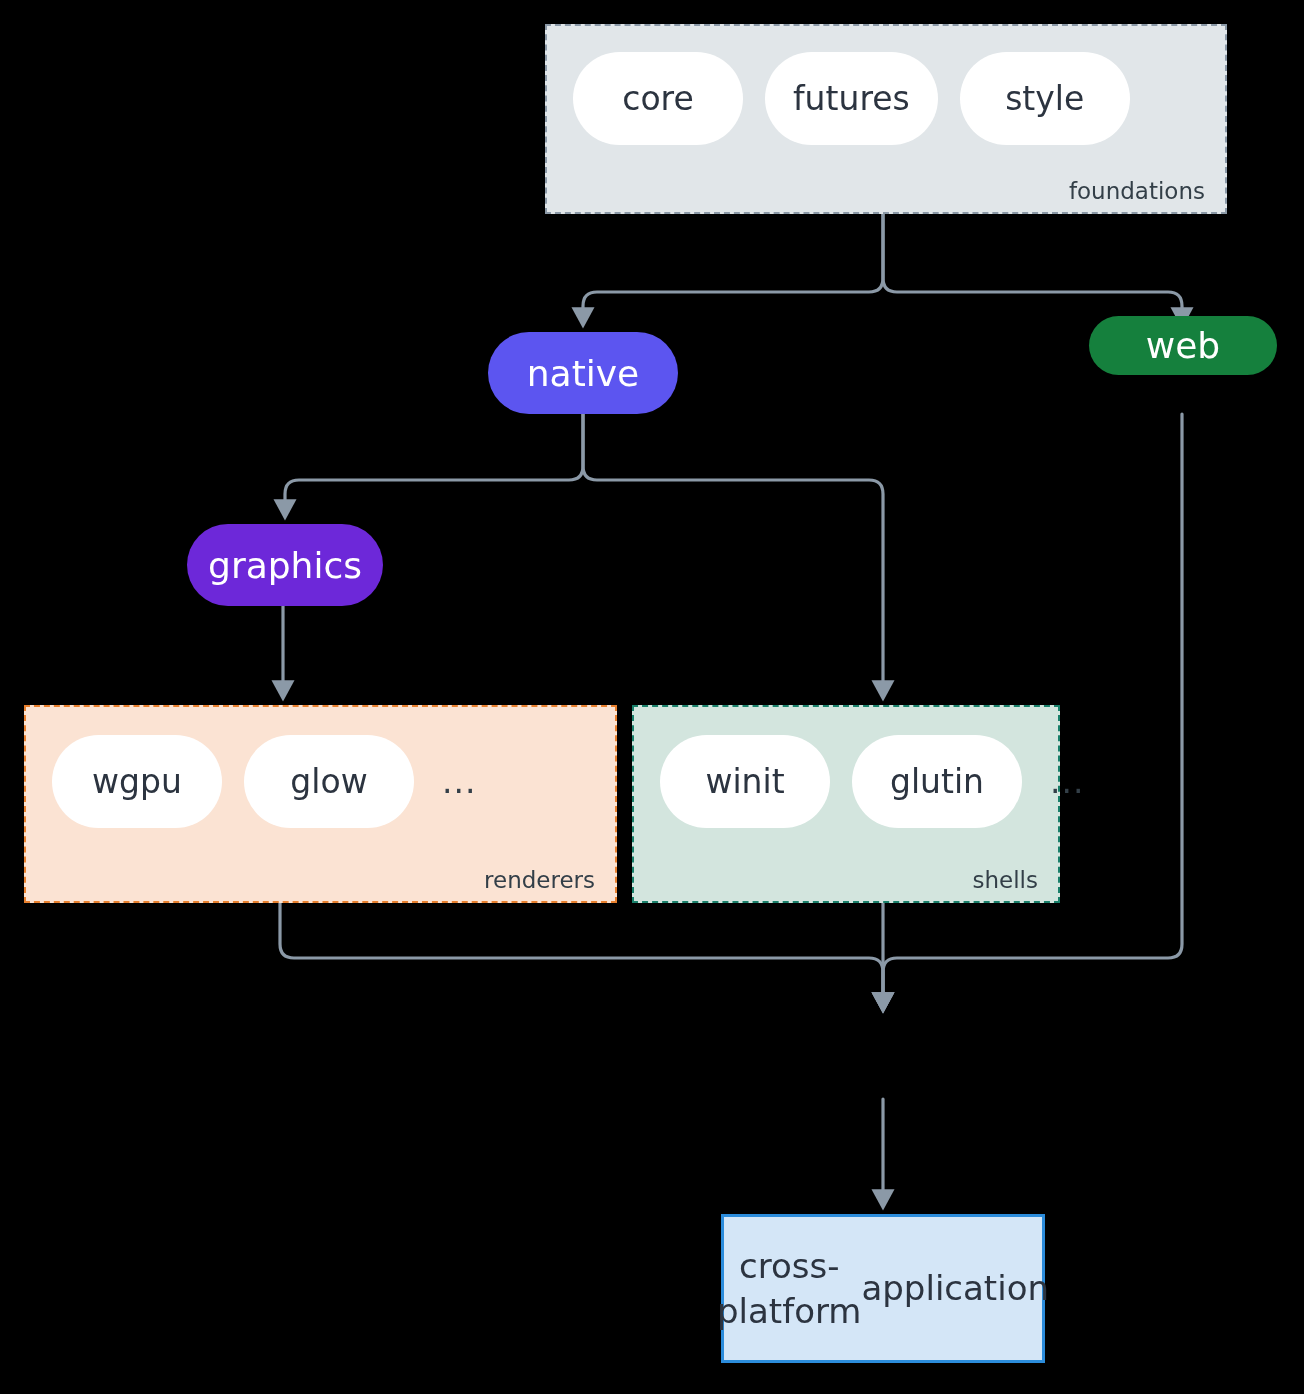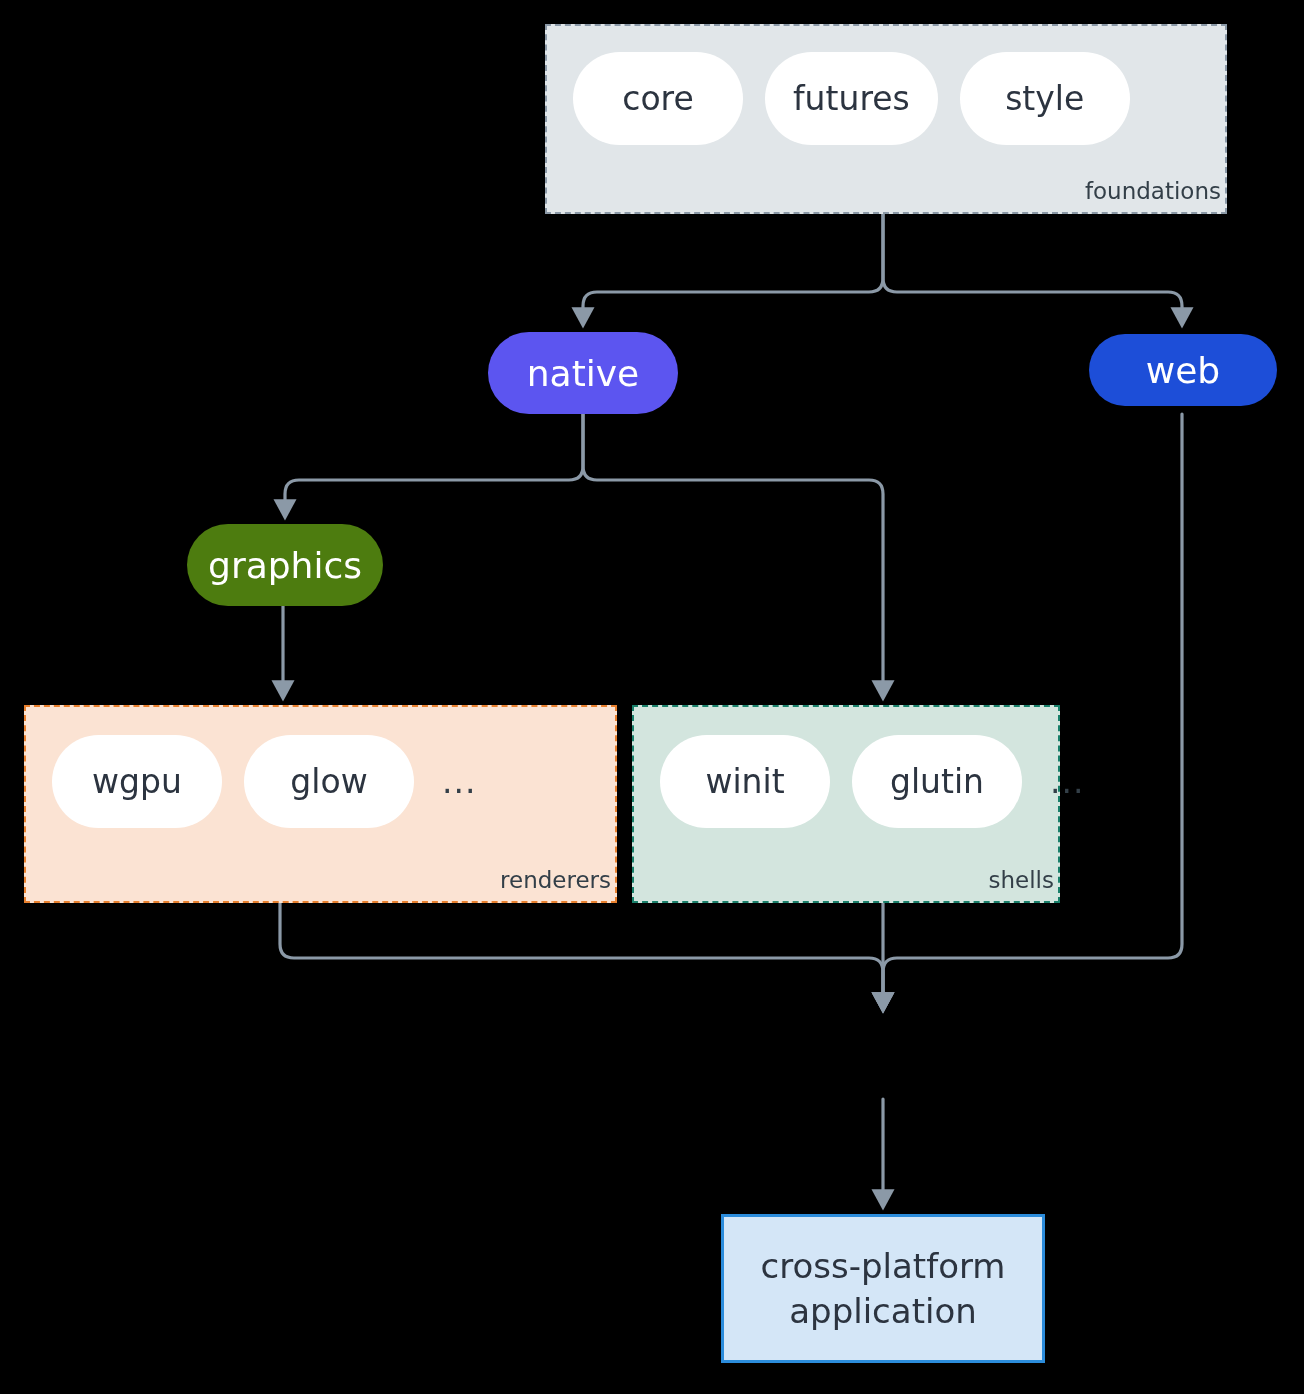--- a/index.html
+++ b/index.html
@@ -27,21 +27,21 @@
     pointer-events: none;
   }
 
   
   .cluster {
     position: absolute;
     box-sizing: border-box;
   }
   .cluster-label {
     position: absolute;
-    right: 4px;
+    right: 20px;
     bottom: 8px;
     font-size: 23px;
     color: #333f48;
     white-space: nowrap;
   }
   .cluster-nodes {
     position: absolute;
     left: 0;
     top: 0;
     display: flex;
@@ -129,52 +129,51 @@
   }
   #node-native {
     left: 488px;
     top: 332px;
     width: 190px;
     height: 82px;
     background: #5c55f0;
   }
   #node-web {
     left: 1089px;
-    top: 334px;
+    top: 316px;
     width: 188px;
-    height: 72px;
-    background: #1d4ed8;
+    height: 59px;
+    background: #15803d;
   }
   #node-graphics {
     left: 187px;
     top: 524px;
     width: 196px;
     height: 82px;
-    background: #4d7c0f;
+    background: #6d28d9;
   }
   #node-iced {
     left: 788px;
     top: 1017px;
     width: 190px;
     height: 82px;
     background: #2b8cdb;
   }
 
   
   #node-application {
     position: absolute;
     left: 721px;
     top: 1214px;
     width: 324px;
     height: 149px;
     box-sizing: border-box;
     background: #d4e6f7;
     border: 3px solid #2b8cdb;
     display: flex;
-    flex-direction: column;
     align-items: center;
     justify-content: center;
     font-size: 34px;
     color: #2c3440;
     line-height: 1.3;
     text-align: center;
   }
 </style>
 </head>
 <body>

